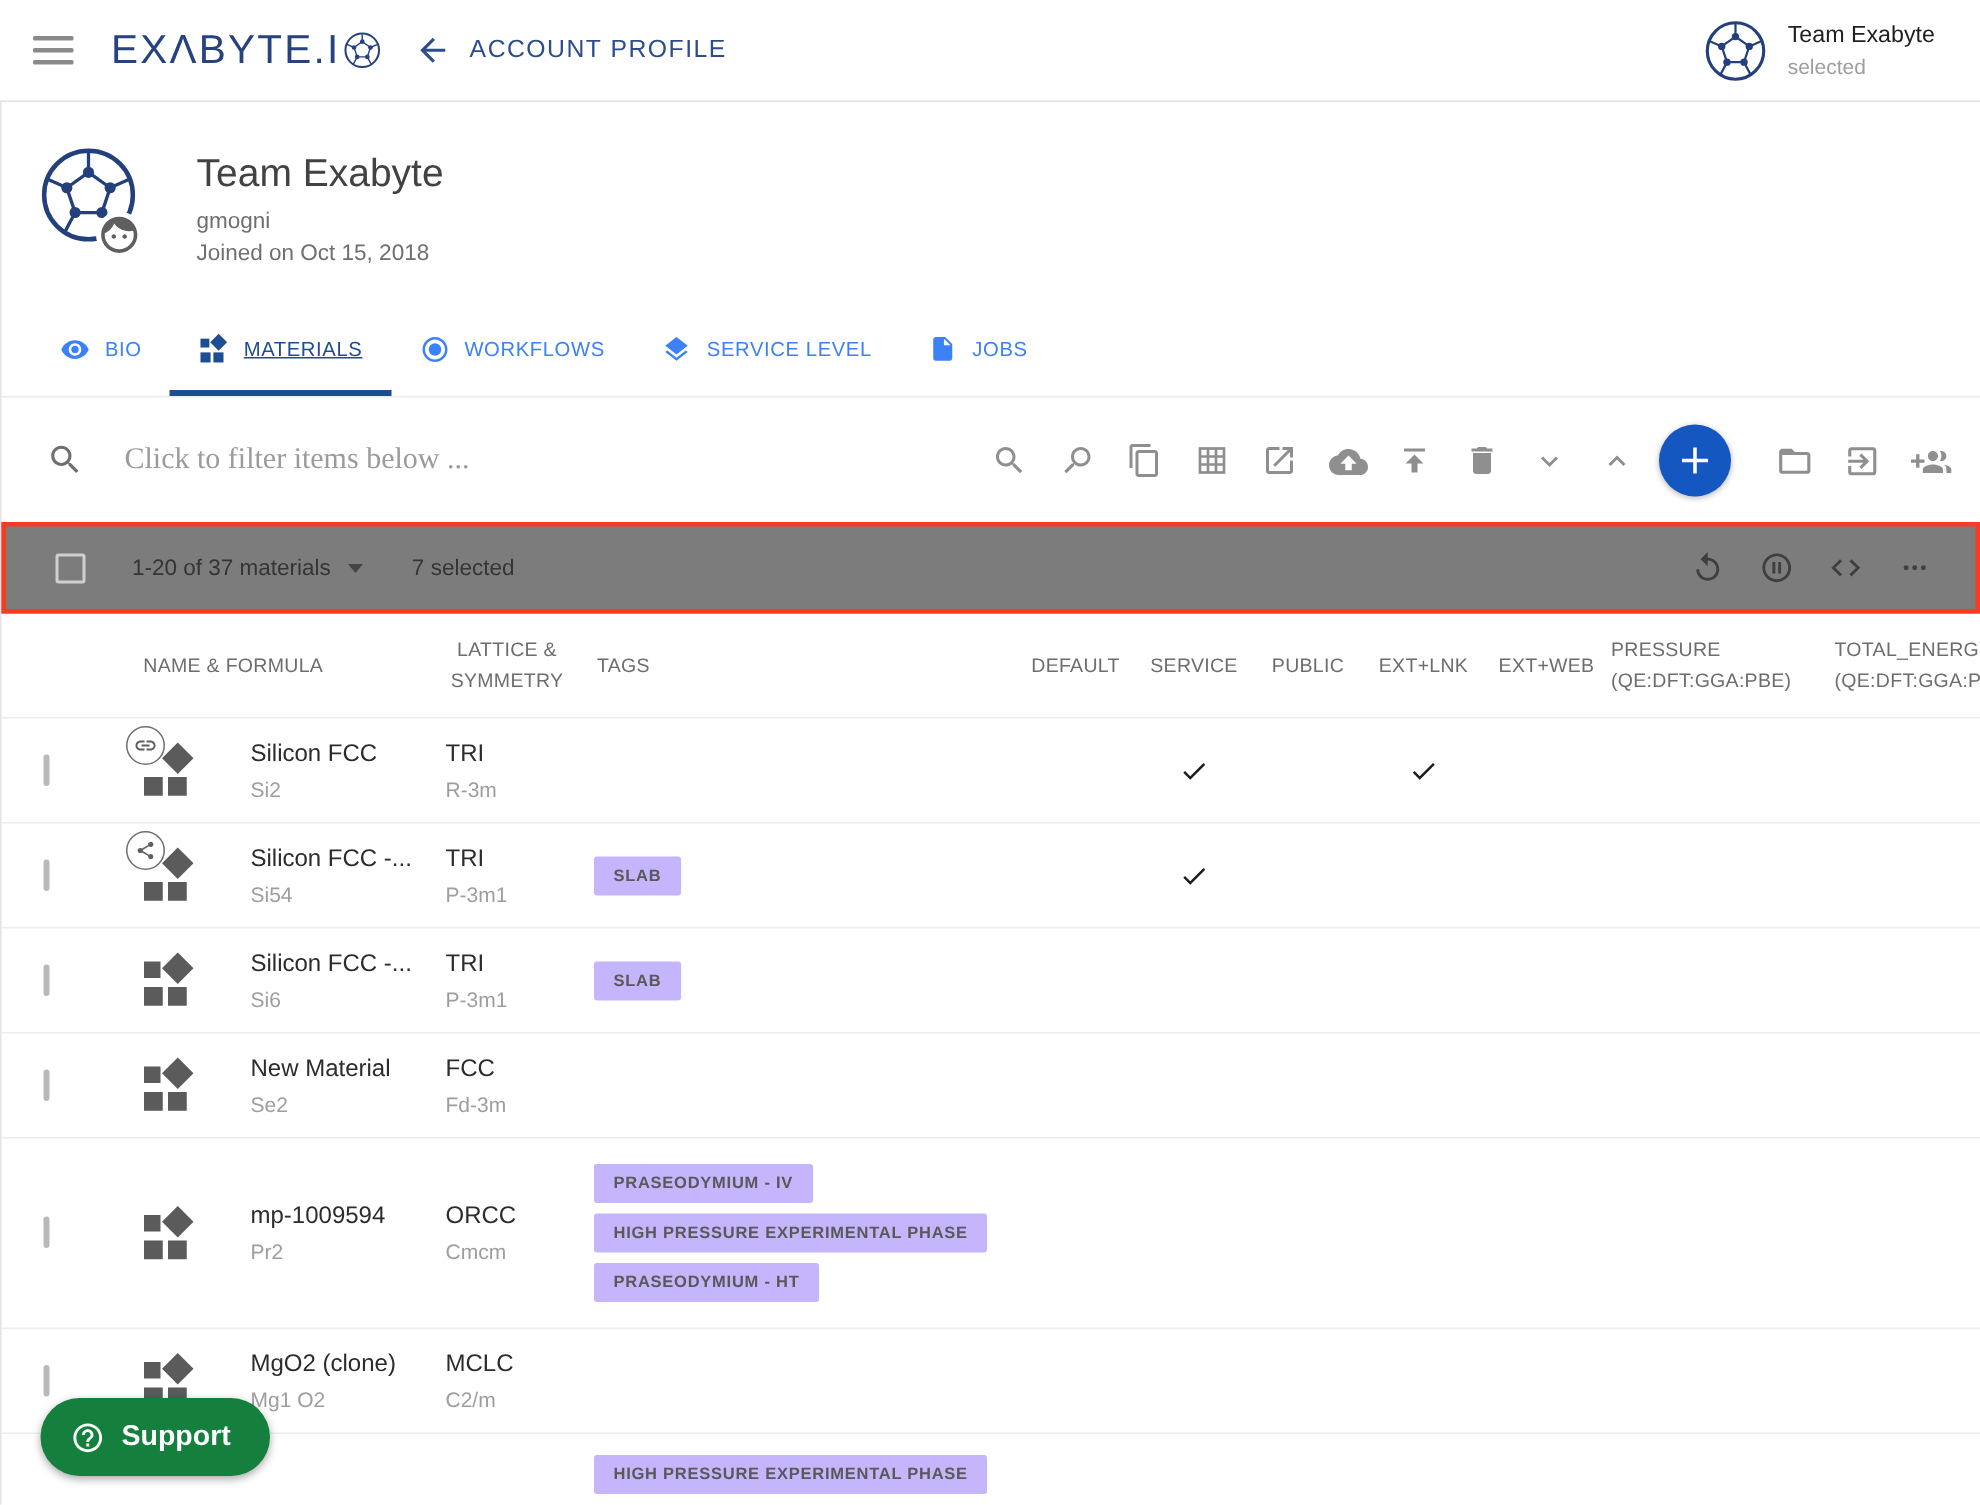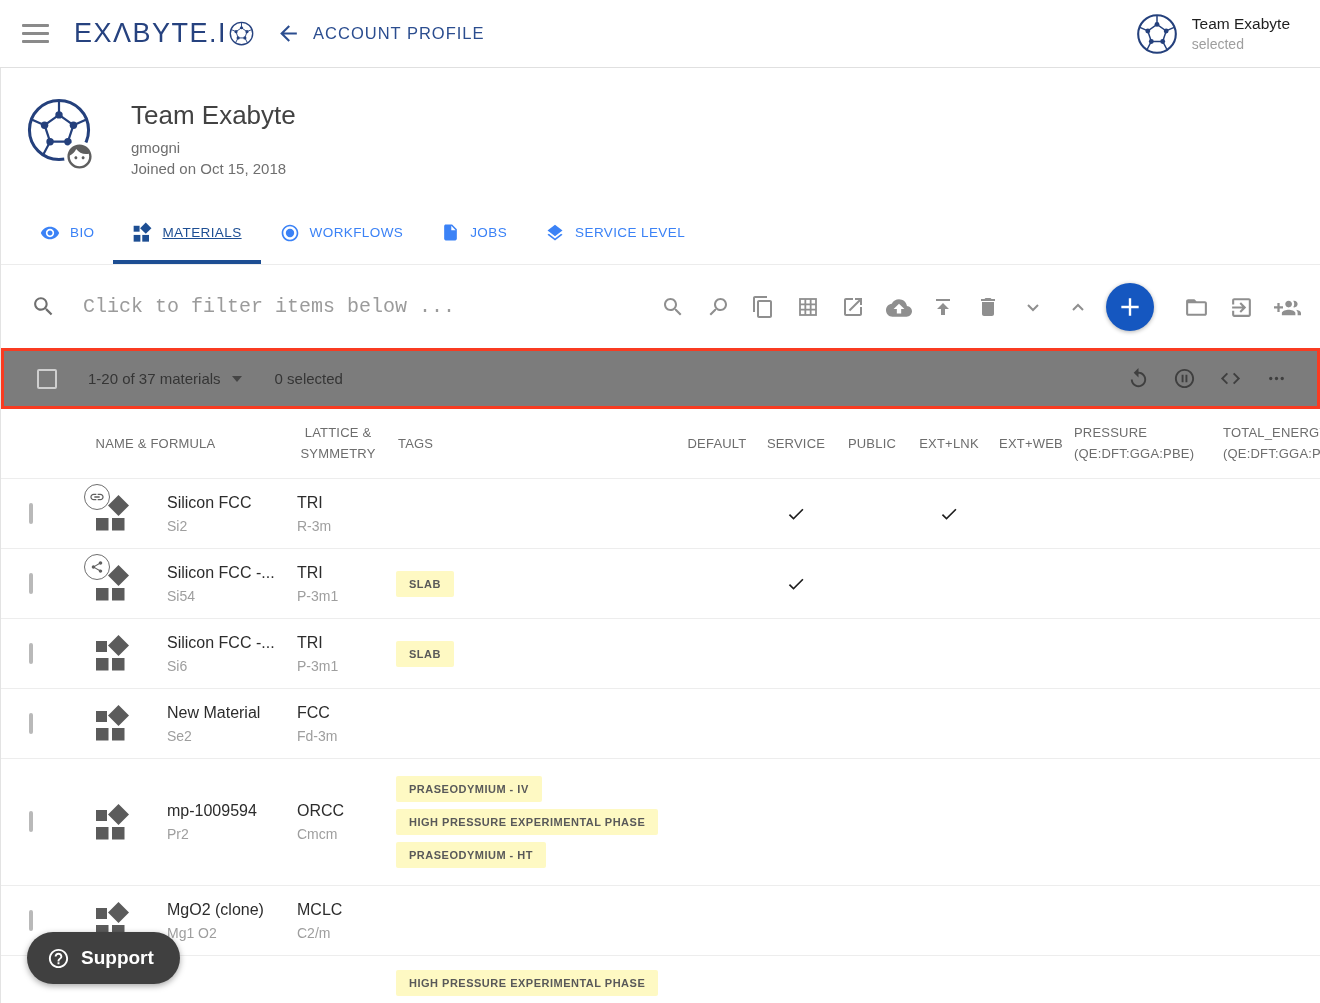--- a/index.html
+++ b/index.html
@@ -34,21 +34,21 @@
   .tab { display:flex; align-items:center; gap:10px; padding:0 19px; font-size:13.5px; letter-spacing:.4px;
          font-weight:500; color:#3b82f6; cursor:pointer; border-bottom:4px solid transparent; }
   .tab.active { color:#1d4e93; border-bottom-color:#1d4e93;text-decoration:underline; }
   .tab svg { flex:none; }
   .tab-spacer { flex:1; }
 
   
   .toolbar { height:84px; border-top:1px solid #ececec; display:flex; align-items:center; padding:0 22px 0 30px; }
   .toolbar .search-glyph { color:#6f6f6f; flex:none; }
   .filter-input { border:none; outline:none; flex:1; margin-left:27px; font-size:20px; color:#424242;
-                  font-family:Liberation Mono, monospace; min-width:60px; }
+                  font-family:Liberation Serif, serif; min-width:60px; }
   .filter-input::placeholder { color:#9b9b9b; }
   .tbtn { width:24px; height:24px; color:#8f8f8f; margin-left:21px; cursor:pointer; flex:none; }
   .fab { width:48px; height:48px; border-radius:50%; background:#1557c0; color:#fff; display:flex; align-items:center;
          justify-content:center; margin:0 9px 0 16px; cursor:pointer; flex:none; box-shadow:0 1px 4px rgba(0,0,0,.3); }
 
   
   .selbar { height:61px; background:#7c7c7c; border:3px solid #f93b21; display:flex; align-items:center; padding:0 29px 0 33px; }
   .selbar .cb { width:20px; height:20px; border:2px solid #cfcfcf; border-radius:2px; background:transparent; cursor:pointer; flex:none; }
   .sel-range { margin-left:31px; font-size:15px; color:#353535; display:flex; align-items:center; cursor:pointer; }
   .caret-down { width:0; height:0; border-left:5px solid transparent; border-right:5px solid transparent;
@@ -74,27 +74,27 @@
   .cell-cb { padding-left:28px; }
   .row .cb { width:18px; height:18px; border:2px solid #b9b9b9; border-radius:2px; background:#fff; cursor:pointer; }
   .cell-icon { justify-self:center; position:relative; }
   .obj-badge { position:absolute; left:-9px; top:-10px; width:26px; height:26px; border-radius:50%;
                background:#fff; border:1.5px solid #6e6e6e; color:#5f5f5f; display:flex; align-items:center; justify-content:center; }
   .cell-name { padding-left:11px; }
   .nm { font-size:16px; color:#2c2c2c; white-space:nowrap; }
   .sub { font-size:14px; color:#9e9e9e; margin-top:6px; }
   .cell-lat { padding-left:9px; }
   .cell-tags { padding-left:8px; display:flex; flex-direction:column; align-items:flex-start; gap:7px; }
-  .chip { background:#fef9c3; border-radius:2px; padding:7px 13px; font-size:11px; font-weight:bold;
+  .chip { background:#c4b5fd; border-radius:2px; padding:7px 13px; font-size:11px; font-weight:bold;
           color:#595959; letter-spacing:.5px; white-space:nowrap; }
   .cell-check { justify-self:center; color:#1d1d1d; }
 
   
   .support-btn { position:absolute; left:27px; top:932px; height:52px; padding:0 26px 0 20px; border-radius:27px;
-                 background:#404040; color:#fff; display:flex; align-items:center; gap:11px; cursor:pointer;
+                 background:#15803d; color:#fff; display:flex; align-items:center; gap:11px; cursor:pointer;
                  box-shadow:0 2px 6px rgba(0,0,0,.35); z-index:10; }
   .support-btn .lbl { font-size:19px; font-weight:bold; }
 
   .content { border-left:1px solid #e3e3e3; }
 </style>
 </head>
 <body>
 
 <div class="appbar">
   <div class="hamburger">
@@ -209,33 +209,33 @@
       <span>
           <svg width="20" height="20" viewBox="0 0 24 24" fill="currentColor">
             <path d="M12 2C6.48 2 2 6.48 2 12s4.48 10 10 10 10-4.48 10-10S17.52 2 12 2zm0 18c-4.42 0-8-3.58-8-8s3.58-8 8-8 8 3.58 8 8-3.58 8-8 8z"></path>
             <circle cx="12" cy="12" r="5"></circle>
           </svg>
         </span>
       <span>WORKFLOWS</span>
     </div>
     <div class="tab">
       <span>
+          <svg width="20" height="20" viewBox="0 0 24 24" fill="currentColor">
+            <path d="M11.99 18.54l-7.37-5.73L3 14.07l9 7 9-7-1.63-1.27-7.38 5.74zM12 16l7.36-5.73L21 9l-9-7-9 7 1.63 1.27L12 16z"></path>
+          </svg>
+        </span>
+      <span>SERVICE LEVEL</span>
+    </div>
+    <div class="tab">
+      <span>
           <svg width="19" height="19" viewBox="0 0 24 24" fill="currentColor">
             <path d="M14 2H6c-1.1 0-2 .9-2 2v16c0 1.1.9 2 2 2h12c1.1 0 2-.9 2-2V8l-6-6zm-1 7V3.5L18.5 9H13z"></path>
           </svg>
         </span>
       <span>JOBS</span>
-    </div>
-    <div class="tab">
-      <span>
-          <svg width="20" height="20" viewBox="0 0 24 24" fill="currentColor">
-            <path d="M11.99 18.54l-7.37-5.73L3 14.07l9 7 9-7-1.63-1.27-7.38 5.74zM12 16l7.36-5.73L21 9l-9-7-9 7 1.63 1.27L12 16z"></path>
-          </svg>
-        </span>
-      <span>SERVICE LEVEL</span>
     </div>
     <div class="tab-spacer"></div>
   </div>
 
   <div class="toolbar">
     <span class="search-glyph">
       <svg width="25" height="25" viewBox="0 0 24 24" fill="currentColor">
           <path d="M15.5 14h-.79l-.28-.27C15.41 12.59 16 11.11 16 9.5 16 5.91 13.09 3 9.5 3S3 5.91 3 9.5 5.91 16 9.5 16c1.61 0 3.09-.59 4.23-1.57l.27.28v.79l5 4.99L20.49 19l-4.99-5zm-6 0C7.01 14 5 11.99 5 9.5S7.01 5 9.5 5 14 7.01 14 9.5 11.99 14 9.5 14z"></path>
         </svg>
     </span>
@@ -315,21 +315,21 @@
         </svg>
       </span>
   </div>
 
   <div class="selbar">
     <span class="cb"></span>
     <span class="sel-range">
       <span>1-20 of 37 materials</span>
       <span class="caret-down"></span>
     </span>
-    <span class="sel-count">0 selected</span>
+    <span class="sel-count">7 selected</span>
     <span class="selbar-icons">
       <span class="sbtn">
           <svg width="23" height="23" viewBox="0 0 24 24" fill="currentColor">
             <path d="M12 5V1L7 6l5 5V7c3.31 0 6 2.69 6 6s-2.69 6-6 6-6-2.69-6-6H4c0 4.42 3.58 8 8 8s8-3.58 8-8-3.58-8-8-8z"></path>
           </svg>
         </span>
       <span class="sbtn">
           <svg width="23" height="23" viewBox="0 0 24 24" fill="currentColor">
             <path d="M9 16h2V8H9v8zm3-14C6.48 2 2 6.48 2 12s4.48 10 10 10 10-4.48 10-10S17.52 2 12 2zm0 18c-4.41 0-8-3.59-8-8s3.59-8 8-8 8 3.59 8 8-3.59 8-8 8zm1-4h2V8h-2v8z"></path>
           </svg>

